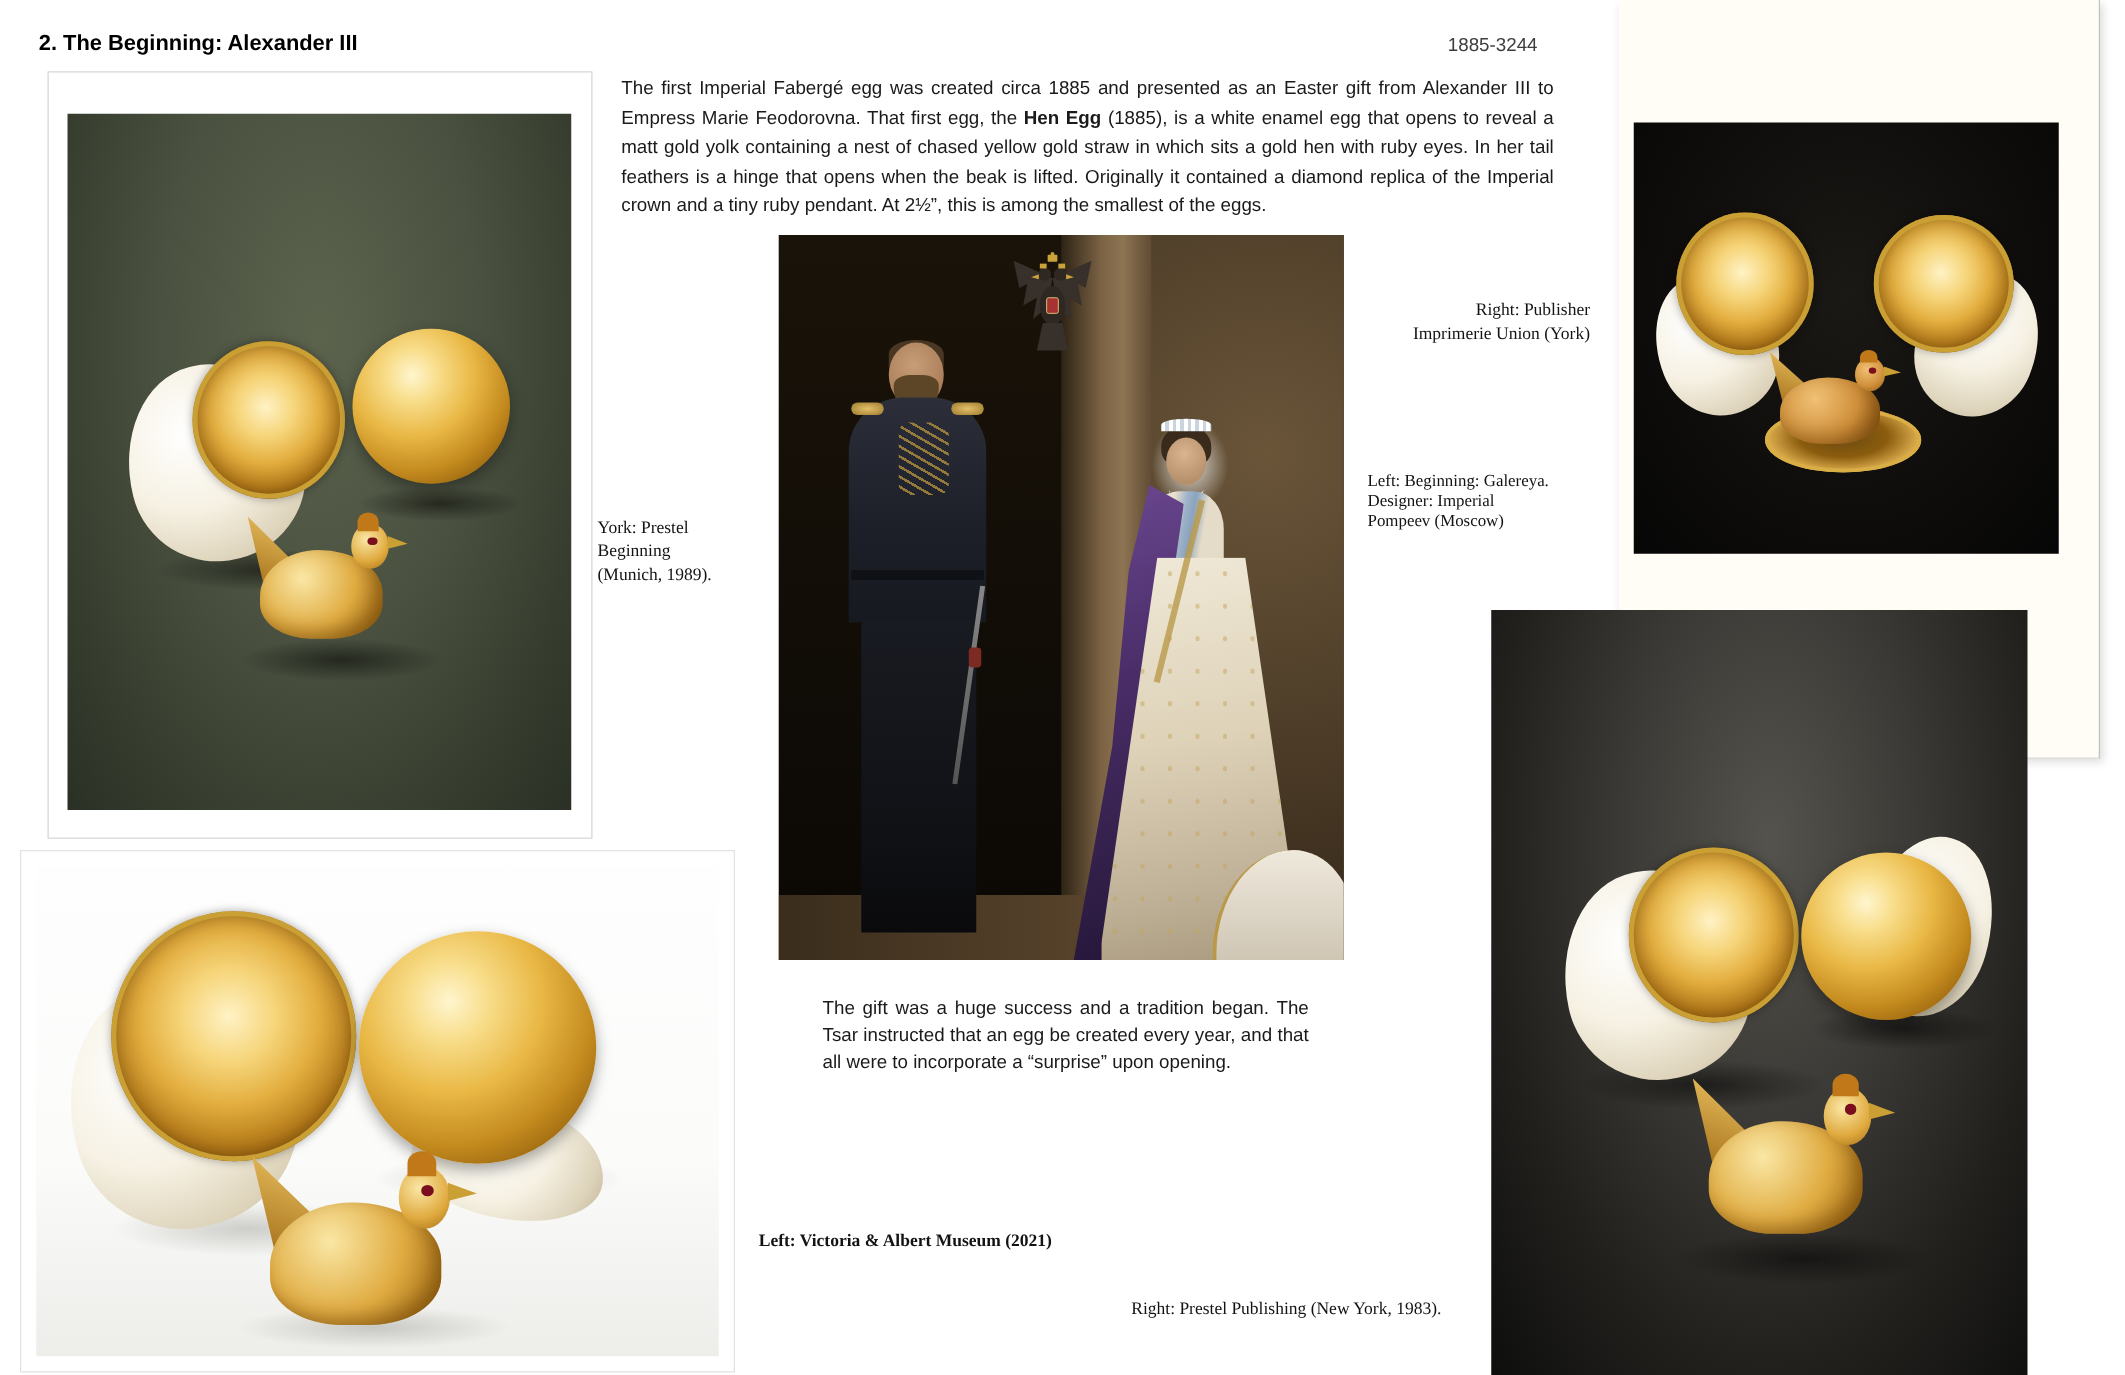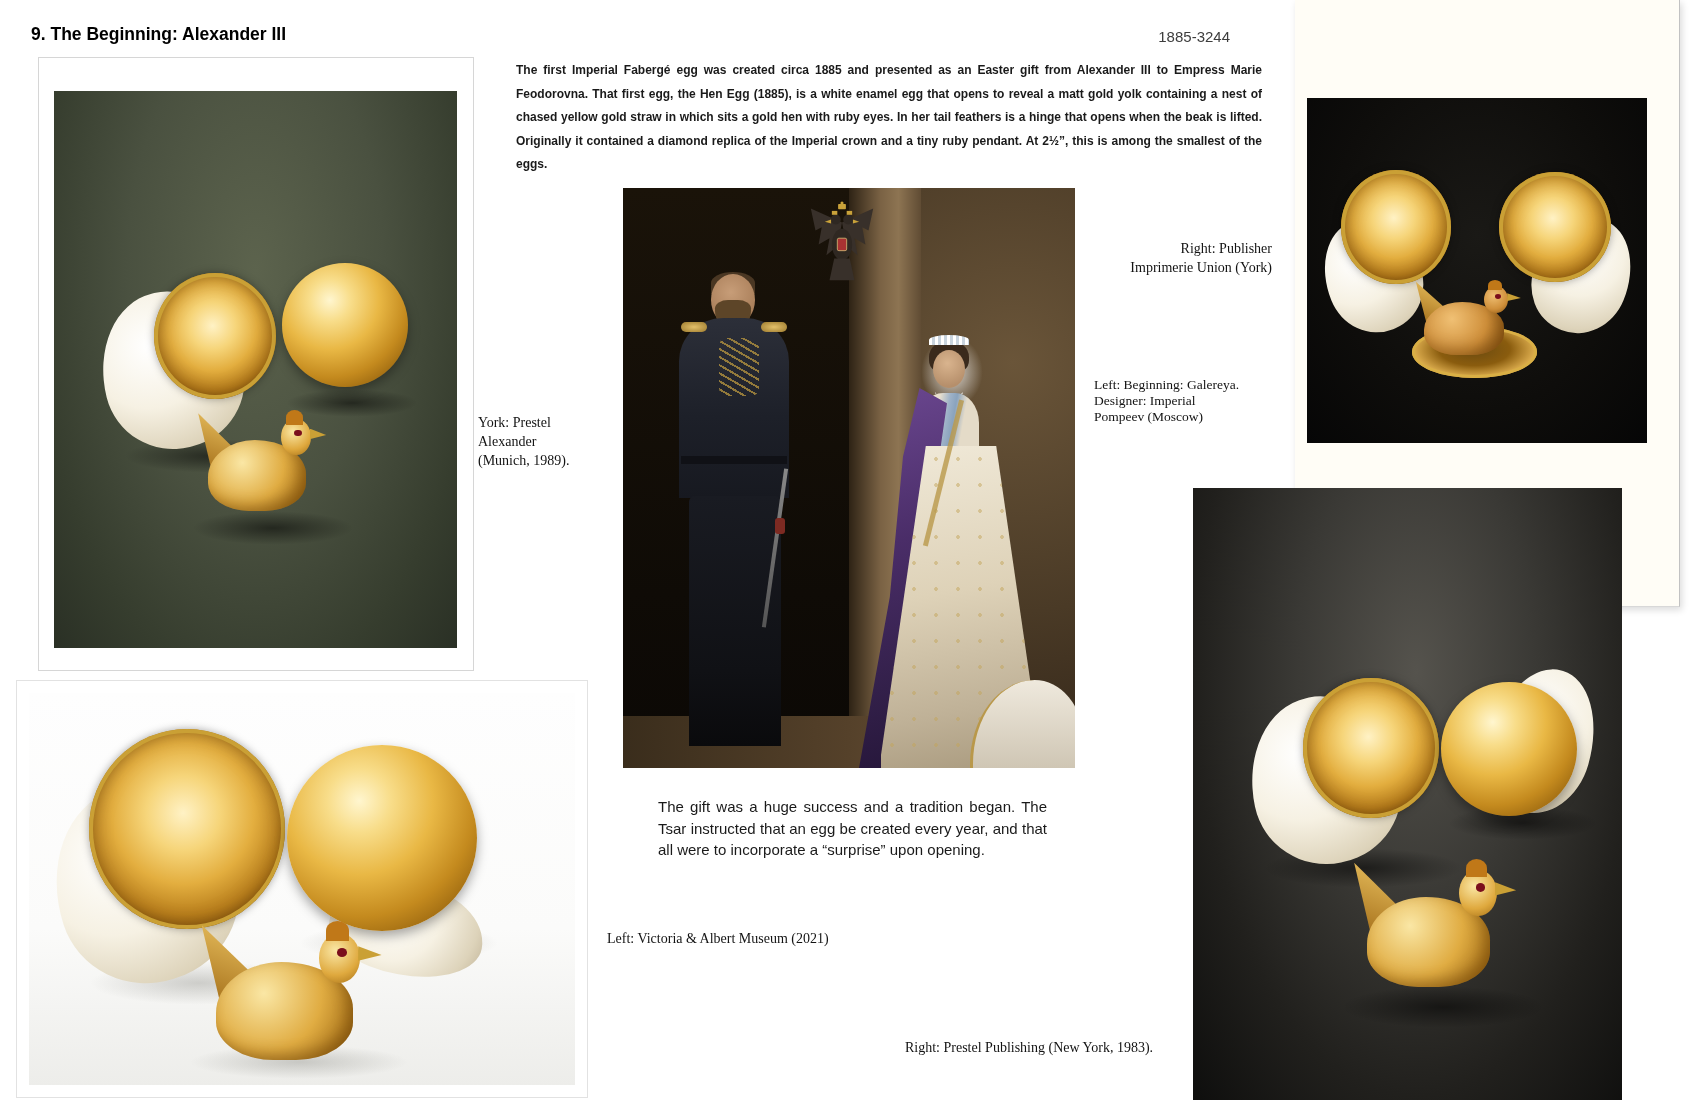--- a/index.html
+++ b/index.html
@@ -9,27 +9,27 @@
   }
   .abs{position:absolute;}
   .serif{font-family:"Liberation Serif",serif;color:#131313;}
   .card{position:absolute;background:#ffffff;}
   .photo{position:absolute;overflow:hidden;}
   .shell,.bowl,.dome,.basin,.shadow,.part{position:absolute;}
 
   
   #page-title{left:31px;top:24px;font-size:17.5px;font-weight:bold;color:#000;}
   #date-range{left:1100px;top:28px;width:130px;text-align:right;font-size:15px;color:#3d3d3d;}
-  #intro-paragraph{left:516px;top:59px;width:746px;font-size:12px;line-height:23.5px;text-align:justify;font-weight:bold;}
+  #intro-paragraph{left:497px;top:59px;width:746px;font-size:15px;line-height:23.5px;text-align:justify;}
   #tradition-paragraph{left:658px;top:796px;width:389px;font-size:15px;line-height:21.5px;text-align:justify;}
   .cap{font-size:14px;line-height:19px;}
   #caption-prestel-munich{left:478px;top:413px;width:150px;}
   #caption-imprimerie{left:1020px;top:239px;width:252px;text-align:right;}
   #caption-galereya{left:1094px;top:377px;width:185px;font-size:13.5px;line-height:15.8px;}
-  #caption-victoria-albert{left:607px;top:929px;}
+  #caption-victoria-albert{left:607px;top:984px;font-weight:bold;}
   #caption-prestel-ny{left:905px;top:1038px;}
 
   
   #card-green{left:38px;top:57px;width:434px;height:612px;border:1px solid #d6d6d6;}
   #photo-green{left:15px;top:33px;width:403px;height:557px;
     background:radial-gradient(ellipse at 50% 32%,#5c634d 0%,#4a5140 45%,#363d2e 78%,#2a3025 100%);}
   #card-postcard{left:1295px;top:0;width:384px;height:606px;background:#fffdf6;
     border-right:1px solid #c2c2c2;border-bottom:1px solid #d8d8d8;box-shadow:2px 3px 7px rgba(0,0,0,.14);}
   #photo-postcard{left:12px;top:98px;width:340px;height:345px;
     background:radial-gradient(ellipse at 50% 40%,#1a1916 0%,#0e0d0b 60%,#060606 100%);}
@@ -71,21 +71,21 @@
   .hen-eye{left:72%;top:11%;width:6%;height:7%;border-radius:50%;background:#7a0e1c;}
   .hen.amber .hen-body{background:radial-gradient(circle at 35% 32%,#f0c074,#cf8f3a 55%,#8a5512 95%);}
   .hen.amber .hen-head{background:radial-gradient(circle at 40% 35%,#f0c074,#cf8f3a 60%,#8a5512 100%);}
 
   
   .pt{position:absolute;}
 </style>
 </head>
 <body>
 
-<div id="page-title" class="abs">9. The Beginning:  Alexander III</div>
+<div id="page-title" class="abs">2. The Beginning:  Alexander III</div>
 <div id="date-range" class="abs">1885-3244</div>
 
 <div id="intro-paragraph" class="abs"><span>The first Imperial Fabergé egg was created circa 1885 and presented as an Easter gift from Alexander III to Empress Marie Feodorovna. That first egg, the </span><b>Hen Egg</b><span> (1885),  is a white enamel egg that opens to reveal a matt gold yolk containing a nest of chased yellow gold straw in which sits a gold hen with ruby eyes. In her tail feathers is a hinge that opens when the beak is lifted. Originally it contained a diamond replica of the Imperial crown and a tiny ruby pendant. At 2½”, this is among the smallest of the eggs.</span></div>
 
 <div id="card-green" class="card">
   <div id="photo-green" class="photo">
     <div class="shadow" style="left:70px;top:348px;width:180px;height:34px;"></div>
     <div class="shadow" style="left:232px;top:298px;width:132px;height:28px;"></div>
     <div class="shell" style="left:48px;top:200px;width:140px;height:158px;transform:rotate(-14deg);"></div>
     <div class="bowl" style="left:100px;top:182px;width:122px;height:126px;"></div>
@@ -97,21 +97,21 @@
       <div class="hen-head"></div>
       <div class="hen-comb"></div>
       <div class="hen-beak"></div>
       <div class="hen-eye"></div>
     </div>
   </div>
 </div>
 
 <div id="caption-prestel-munich" class="abs serif cap">
   <div>York: Prestel</div>
-  <div>Alexander</div>
+  <div>Beginning</div>
   <div>(Munich, 1989).</div>
 </div>
 
 <div id="photo-portrait" class="photo">
   <div class="pt" style="left:0;top:0;width:58%;height:100%;background:linear-gradient(180deg,#1a1309 0%,#0f0b06 70%,#0b0805 100%);"></div>
   <div class="pt" style="left:50%;top:0;width:20%;height:100%;background:linear-gradient(90deg,#2e2315,#7a6244 35%,#8d7452 55%,#4e3c28 90%);"></div>
   <div class="pt" style="left:66%;top:0;width:34%;height:100%;background:radial-gradient(circle at 60% 30%,#6a5539,#4a3a26 60%,#332619 100%);"></div>
   <div class="pt" style="left:0;bottom:0;width:100%;height:9%;background:linear-gradient(90deg,#3a2d1c,#55412a 50%,#7a5f42);"></div>
 
   <svg class="pt" style="left:180px;top:8px;width:78px;height:100px;" viewBox="0 0 100 120">

